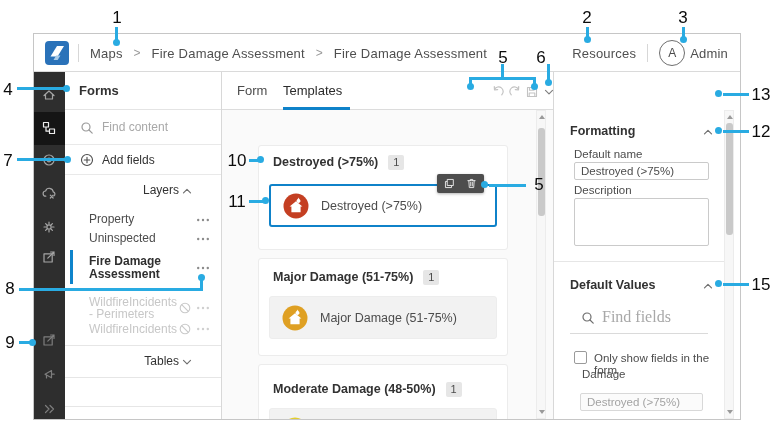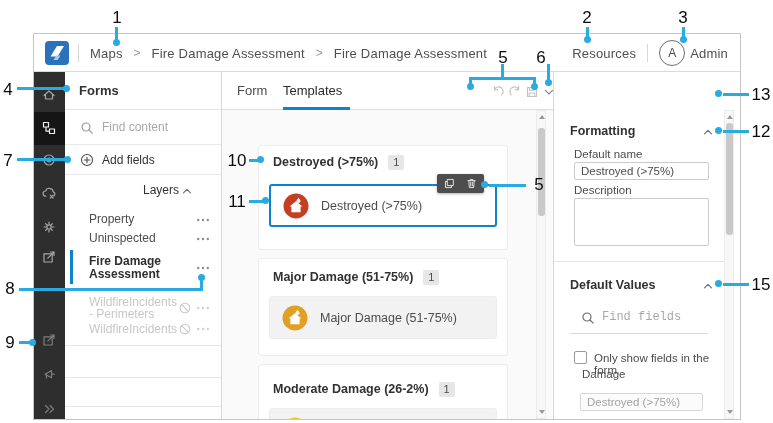--- a/index.html
+++ b/index.html
@@ -70,21 +70,21 @@
 
 .props{left:553px;top:72px;width:187px;height:347px;background:#fff;border-left:1px solid #d8d8d8}
 .pp-title{left:0;top:0;width:186px;height:38px;border-bottom:1px solid #e4e4e4;padding-left:16px;
   font-size:13px;font-weight:bold;color:#323232}
 .pheading{font-size:12.5px;font-weight:bold;color:#323232}
 .plabel{font-size:11.5px;color:#4c4c4c}
 .pinput{border:1px solid #cacaca;border-radius:2px;font-size:11.5px;font-family:inherit;
   color:#4c4c4c;padding:0 6px;outline:0;background:#fff}
 .pinput.ghost{color:#a3a3a3;border-color:#d8d8d8;background:#fbfbfb}
 .ptext{border:1px solid #cacaca;border-radius:2px;resize:none;outline:0;background:#fff}
-.psearch input{border:0;outline:0;width:100px;font-size:12px;font-family:Liberation Mono, monospace;color:#4c4c4c}
+.psearch input{border:0;outline:0;width:100px;font-size:16px;font-family:Liberation Serif, serif;color:#4c4c4c}
 .psearch input::placeholder{color:#a8a8a8}
 .checkbox{width:13px;height:13px;border:1px solid #9a9a9a;border-radius:2px;background:#fff}
 
 
 .callouts{pointer-events:none;z-index:9;position:absolute;left:0;top:0;width:773px;height:423px}
 .cl-num{position:absolute;font-size:17px;color:#0b0b0b;text-align:center;line-height:20px}
 .cl-seg{position:absolute;background:#29abe2}
 .cl-dot{position:absolute;width:7px;height:7px;border-radius:50%;background:#29abe2}
 </style>
 </head>
@@ -284,20 +284,26 @@
 
     <div class="abs layer-row off" style="left:24px;top:251px;width:98px">WildfireIncidents</div>
     <svg class="abs ic" width="14" height="14" style="left:112px;top:249px;color:#c9c9c9">
         <use href="#i-prohibit"></use>
       </svg>
     <svg class="abs ic dots off" width="15" height="15" style="left:130px;top:249px">
         <use href="#i-ellipsis"></use>
       </svg>
 
     <div class="abs hline" style="left:0;top:273px;width:156px"></div>
+    <div class="abs sect flex" style="left:0;top:274px">
+      <span>Tables</span>
+      <svg class="ic" width="14" height="14" style="color:#707070">
+          <use href="#i-chevdown"></use>
+        </svg>
+    </div>
     <div class="abs hline" style="left:0;top:305px;width:156px"></div>
     <div class="abs hline" style="left:0;top:334px;width:156px"></div>
   </div>
 
   <div class="abs editor">
     <div class="abs tabbar">
       <span class="abs tab" style="left:15px;top:11px">Form</span>
       <span class="abs tab on" style="left:61px;top:11px">Templates</span>
       <span class="abs tab-underline"></span>
       <svg class="abs ic" width="15" height="15" style="left:268px;top:12px;color:#c3c3c3">
@@ -349,21 +355,21 @@
             <svg class="ic" width="26" height="26" viewBox="0 0 26 26">
               <use href="#i-housefire"></use>
             </svg>
           </span>
         <span>Major Damage (51-75%)</span>
       </div>
     </div>
 
     <div class="abs gbox" style="top:292px;height:100px">
       <div class="abs flex" style="left:14px;top:14px;height:20px;gap:10px">
-        <span class="glabel">Moderate Damage (26-2%)</span>
+        <span class="glabel">Moderate Damage (48-50%)</span>
         <span class="gbadge">1</span>
       </div>
       <div class="abs card flex" style="top:43px">
         <span class="tcirc" style="color: rgb(226, 205, 44);">
             <svg class="ic" width="26" height="26" viewBox="0 0 26 26">
               <use href="#i-housefire"></use>
             </svg>
           </span>
 
       </div>

